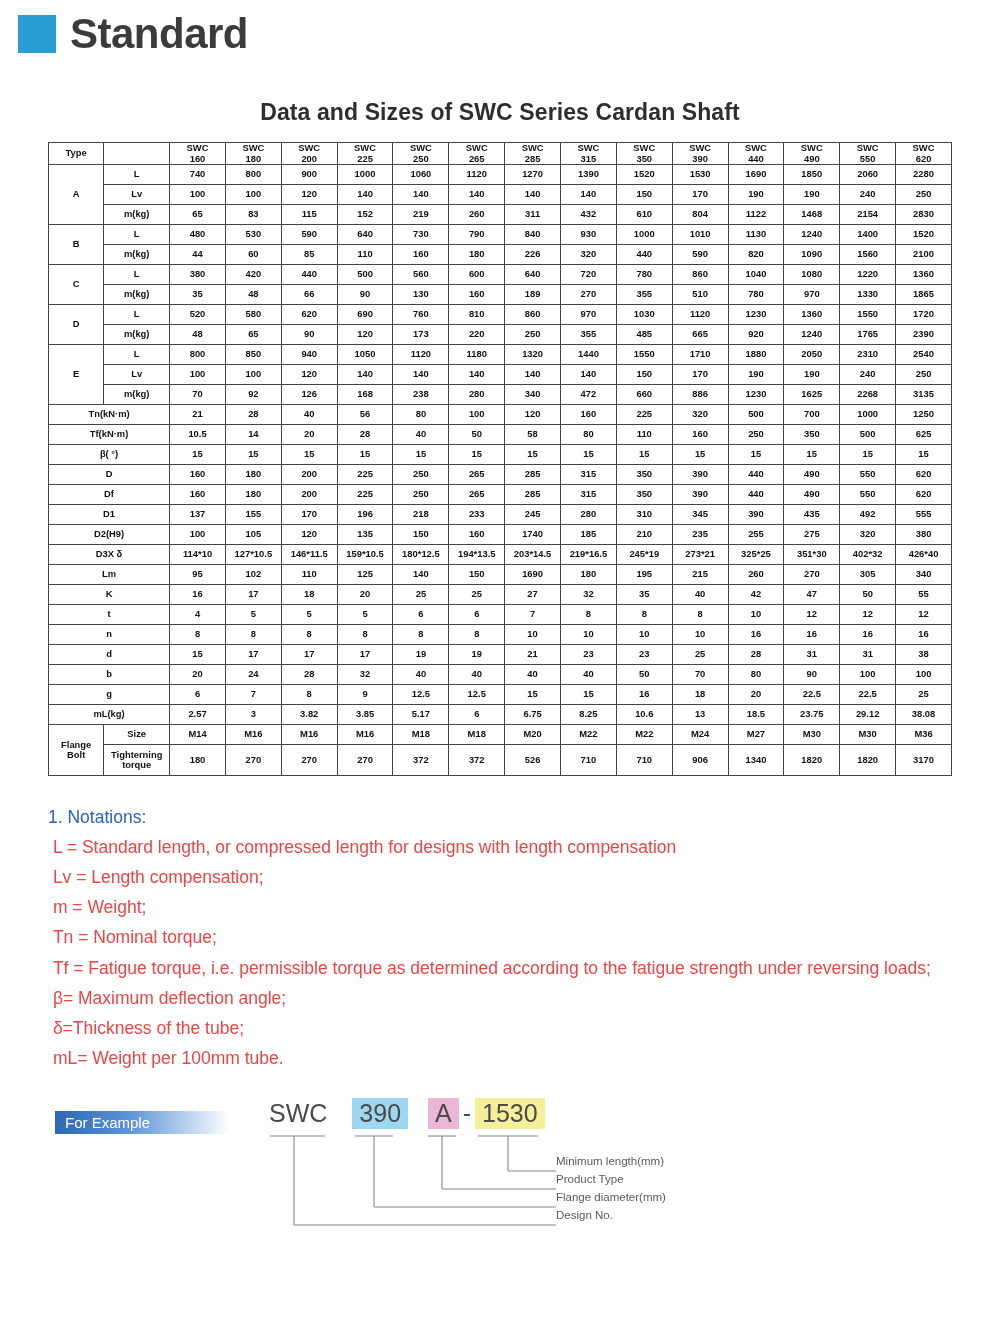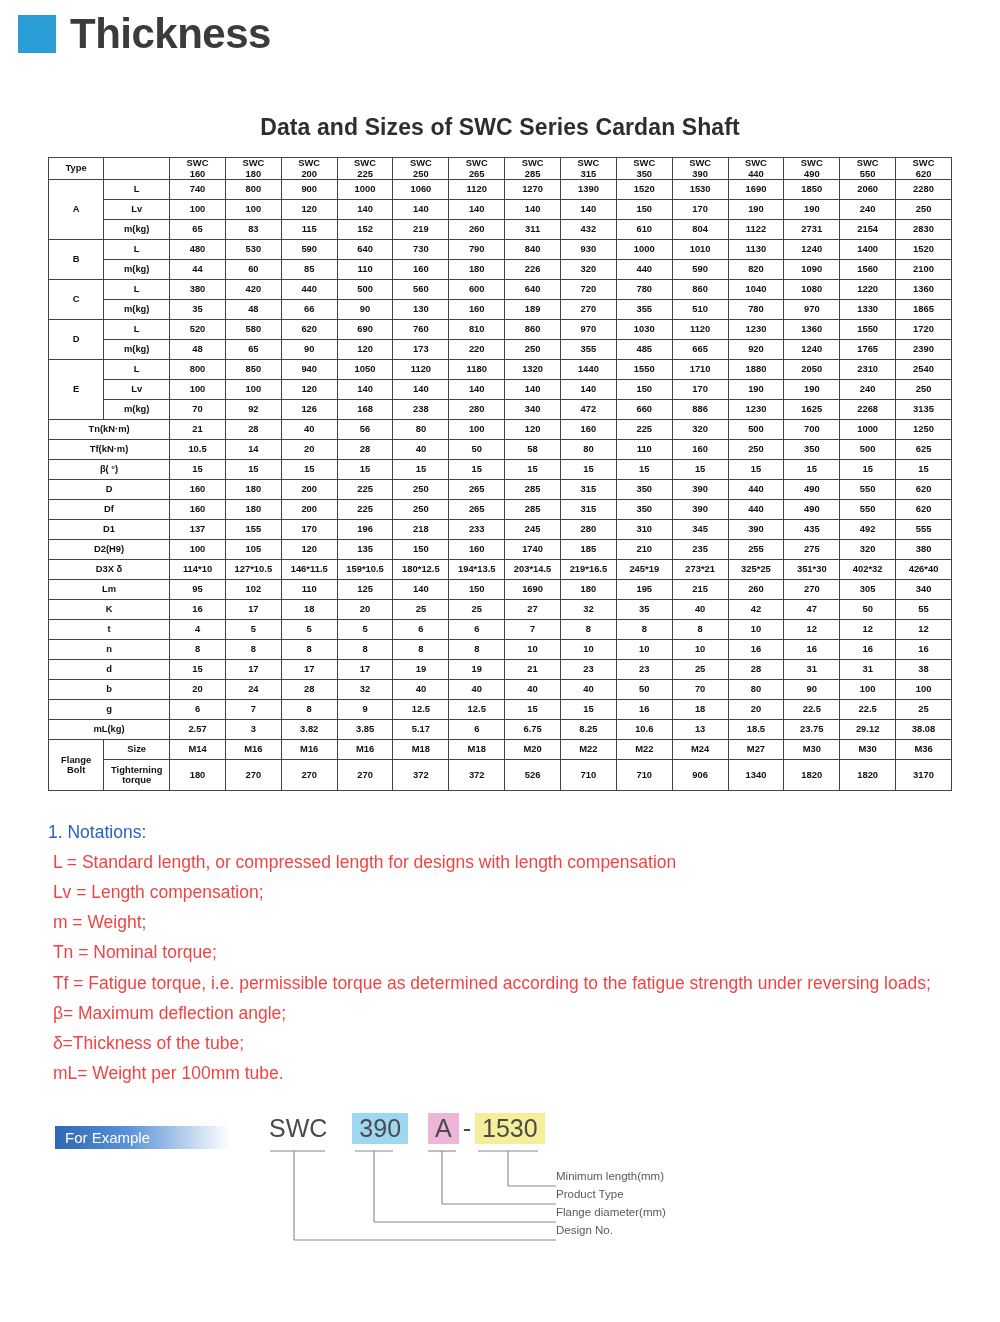--- a/index.html
+++ b/index.html
@@ -38,21 +38,21 @@
     letter-spacing: -0.5px;
     line-height: 1;
   }
 
   
   .table-title {
     text-align: center;
     font-size: 23px;
     font-weight: bold;
     color: #2e2e2e;
-    margin-top: 56px;
+    margin-top: 41px;
     margin-bottom: 16px;
     letter-spacing: 0.1px;
   }
 
   
   .table-wrap {
     padding: 0 48px 0 48px;
     box-sizing: border-box;
   }
   table.spec {
@@ -154,21 +154,21 @@
     height: 18px;
     display: flex;
     align-items: center;
   }
 </style>
 </head>
 <body>
 
 <div class="page-header">
   <div class="header-marker"></div>
-  <div class="header-title">Thickness</div>
+  <div class="header-title">Standard</div>
 </div>
 
 <div class="table-title">Data and Sizes of SWC Series Cardan Shaft</div>
 
 <div class="table-wrap">
   <table class="spec">
     <tbody id="spec-body">
         <tr>
           <td class="lbl-group hdr">Type</td>
           <td class="lbl-sub hdr"></td>
@@ -228,21 +228,21 @@
           <td class="val">83</td>
           <td class="val">115</td>
           <td class="val">152</td>
           <td class="val">219</td>
           <td class="val">260</td>
           <td class="val">311</td>
           <td class="val">432</td>
           <td class="val">610</td>
           <td class="val">804</td>
           <td class="val">1122</td>
-          <td class="val">2731</td>
+          <td class="val">1468</td>
           <td class="val">2154</td>
           <td class="val">2830</td>
         </tr>
         <tr>
           <td class="lbl-group" rowspan="2">B</td>
           <td class="lbl-sub">L</td>
           <td class="val">480</td>
           <td class="val">530</td>
           <td class="val">590</td>
           <td class="val">640</td>

